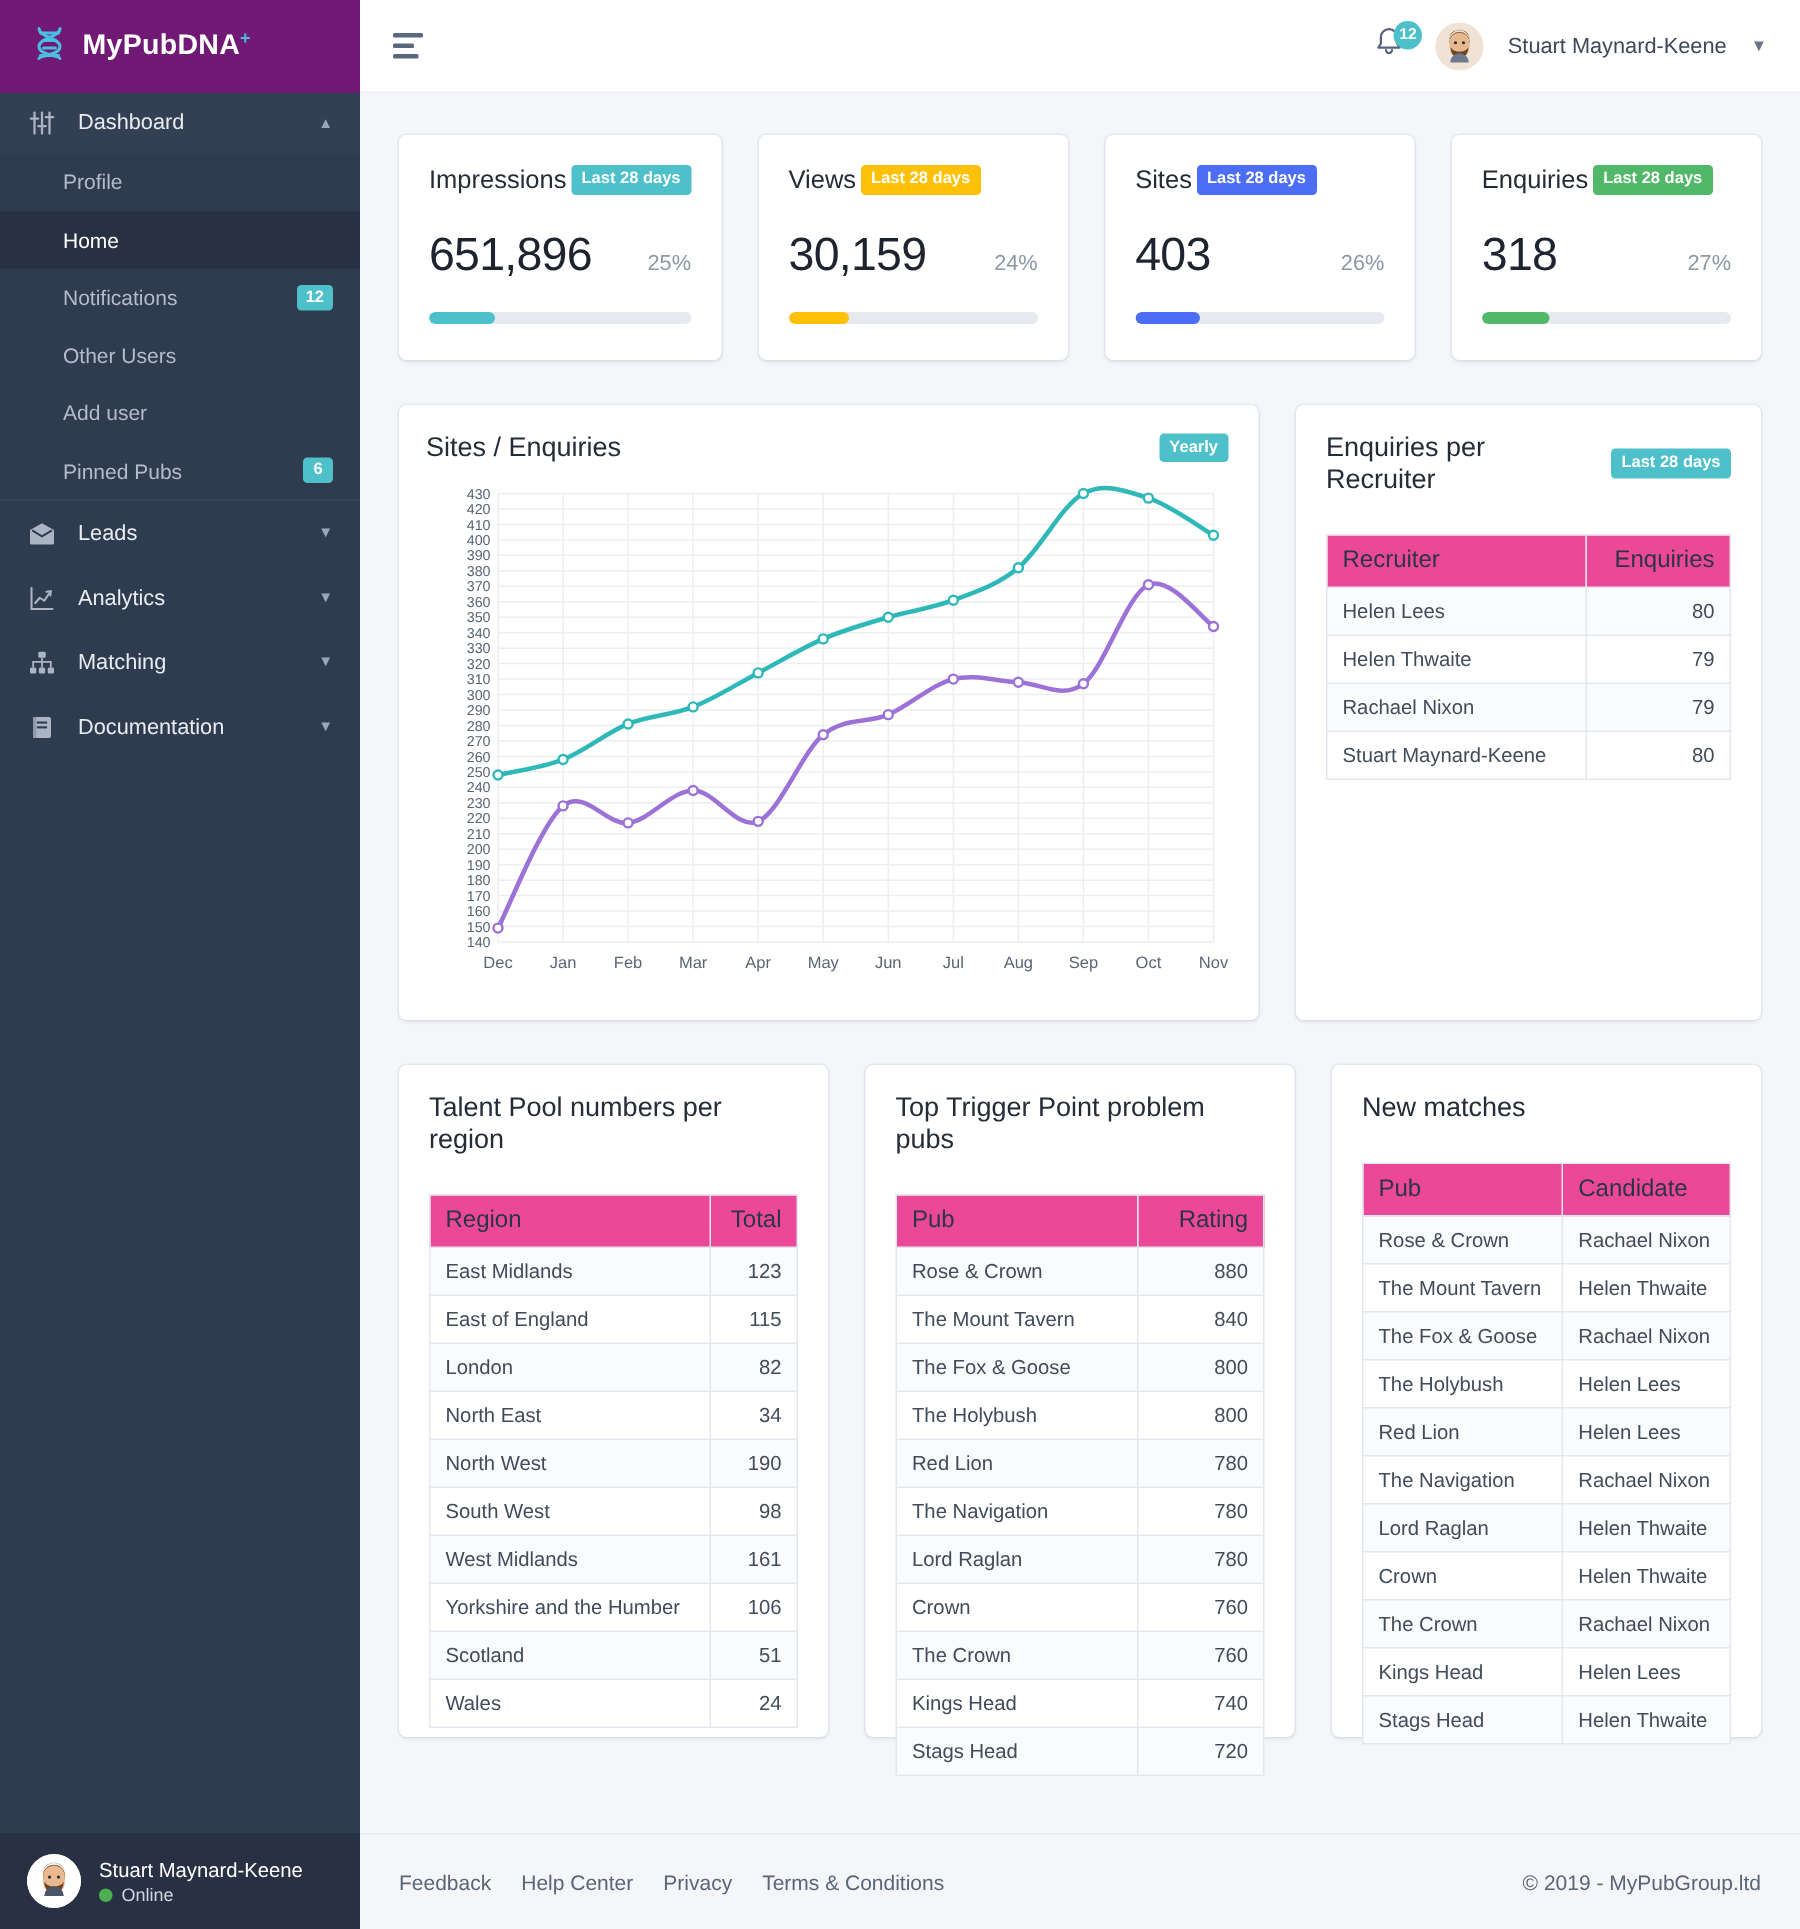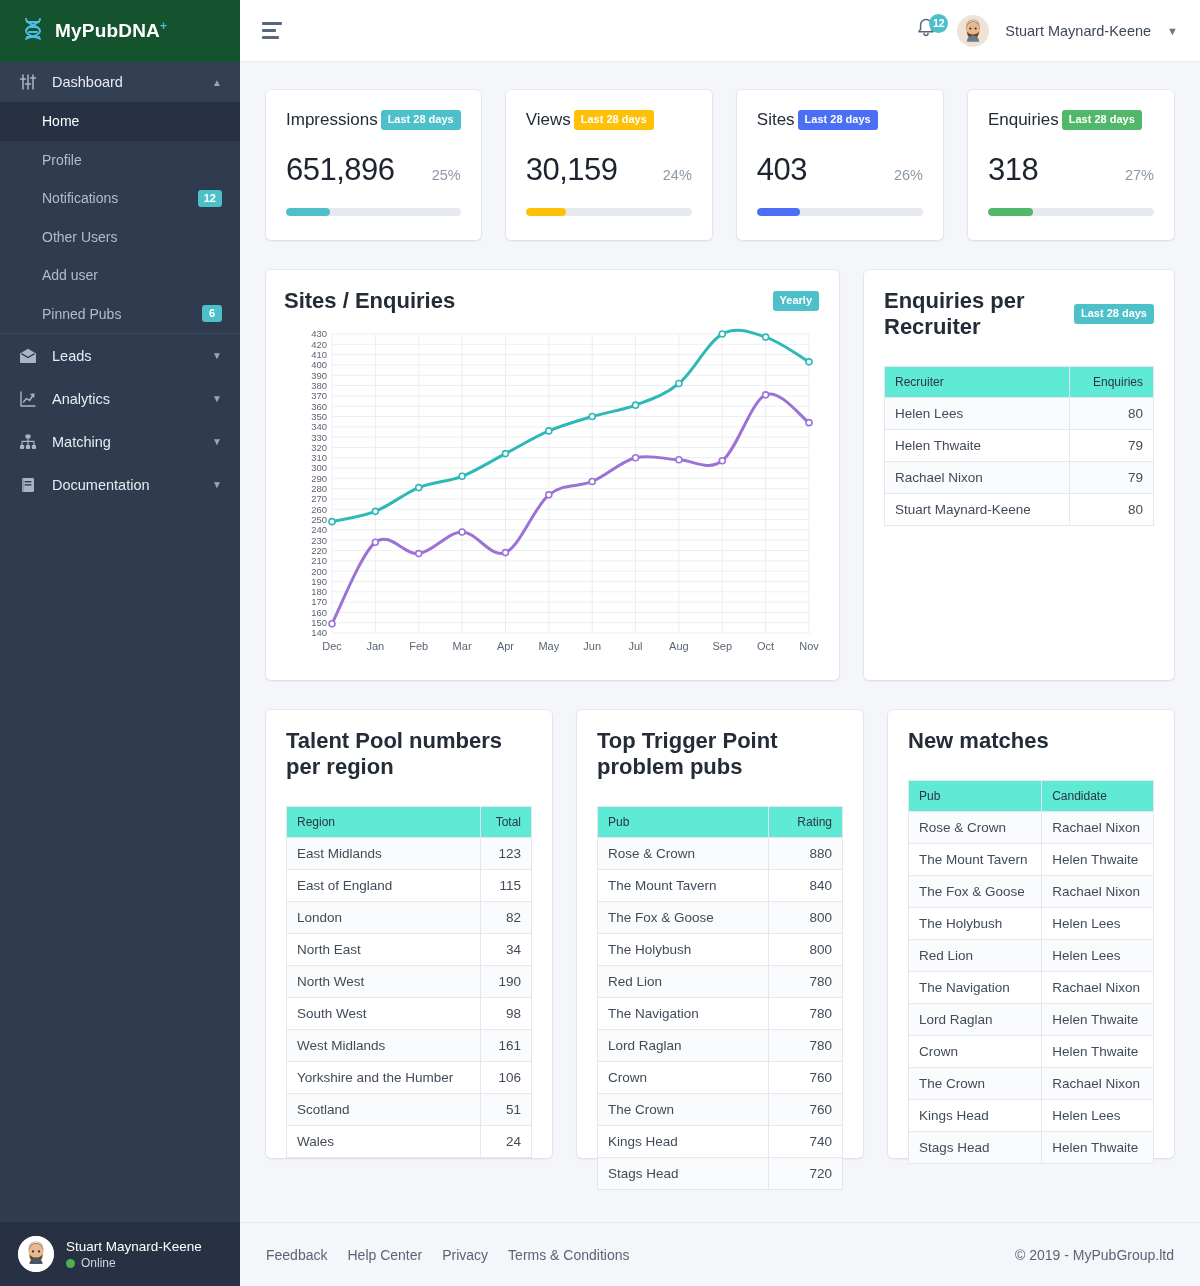--- a/index.html
+++ b/index.html
@@ -14,21 +14,21 @@
   
   .sidebar {
     width: 240px; height: 1286px;
     background: #2f3c4f;
     flex: 0 0 240px;
     position: relative;
   }
   .brand {
     height: 62px; display: flex; align-items: center;
     padding-left: 22px; gap: 11px;
-    background: #14532d;
+    background: #701a75;
   }
   .brand-text {
     color: #ffffff; font-size: 19px; font-weight: 600; letter-spacing: .2px;
     position: relative;
   }
   .brand-plus {
     color: #4bbde0; font-size: 12px; font-weight: 700;
     position: relative; top: -7px; left: 0px;
   }
   .nav { padding-top: 0; }
@@ -111,32 +111,32 @@
   .stat-value { font-size: 31px; color: #1d2430; font-weight: 400; letter-spacing: -.5px; text-align: center; }
   .stat-pct { margin-left: auto; font-size: 14.5px; color: #8d97a6; }
   .progress { margin-top: 20px; height: 8px; border-radius: 4px; background: #e6e9ed; overflow: hidden; }
   .progress > i { display: block; height: 100%; border-radius: 4px; }
 
   
   .mid-row { display: flex; gap: 25px; margin-top: 30px; }
   .chart-card { flex: 0 0 573px; height: 410px; padding: 18px 20px 10px 18px; position: relative; }
   .recruiter-card { flex: 1; height: 410px; padding: 18px 20px 10px 20px; }
   .card-head { display:flex; align-items:center; gap:12px; }
-  .card-title { font-size: 22px; color: #242c38; font-weight: bold; }
+  .card-title { font-size: 18px; color: #242c38; }
 
   .plot { position: relative; width: 535px; height: 335px; margin-top: 12px; }
   .plot svg { display: block; }
 
   
   table.dt { width: 100%; border-collapse: collapse; margin-top: 26px; font-size: 13.5px; }
   table.dt th, table.dt td {
     border: 1px solid #e4e8ee; padding: 8px 10px; color: #414b5a; font-weight: 400;
     text-align: left; height: 28px;
   }
-  table.dt th { color: #2c3543; background: #5eead4; font-size: 12px; }
+  table.dt th { color: #2c3543; background: #ec4899; font-size: 16px; }
   table.dt td.num, table.dt th.num { text-align: right; }
   table.dt tbody tr:nth-child(odd) td { background: #fafbfc; }
 
   .bottom-row { display: flex; gap: 25px; margin-top: 30px; }
   .bottom-card { flex: 1; height: 448px; padding: 18px 20px 10px 20px; }
 
   
   .footer {
     height: 64px; border-top: 1px solid #e6eaf0; background: #f4f6f9;
     display: flex; align-items: center; padding: 0 26px; flex: 0 0 64px;
@@ -179,25 +179,25 @@
               <line x1="14" y1="2" x2="14" y2="16"></line>
             <line x1="1.5" y1="6" x2="6.5" y2="6"></line>
               <line x1="6.5" y1="11" x2="11.5" y2="11"></line>
               <line x1="11.5" y1="5" x2="16.5" y2="5"></line>
           </svg>
         </span>
         <span>Dashboard</span>
         <span class="chev">▲</span>
       </div>
       <div class="nav-sub">
+        <div class="nav-sub-item">
+          <span class="label">Profile</span>
+        </div>
         <div class="nav-sub-item current">
           <span class="label">Home</span>
-        </div>
-        <div class="nav-sub-item">
-          <span class="label">Profile</span>
         </div>
         <div class="nav-sub-item">
           <span class="label">Notifications</span>
           <span class="badge-pill">12</span>
         </div>
         <div class="nav-sub-item">
           <span class="label">Other Users</span>
         </div>
         <div class="nav-sub-item">
           <span class="label">Add user</span>

